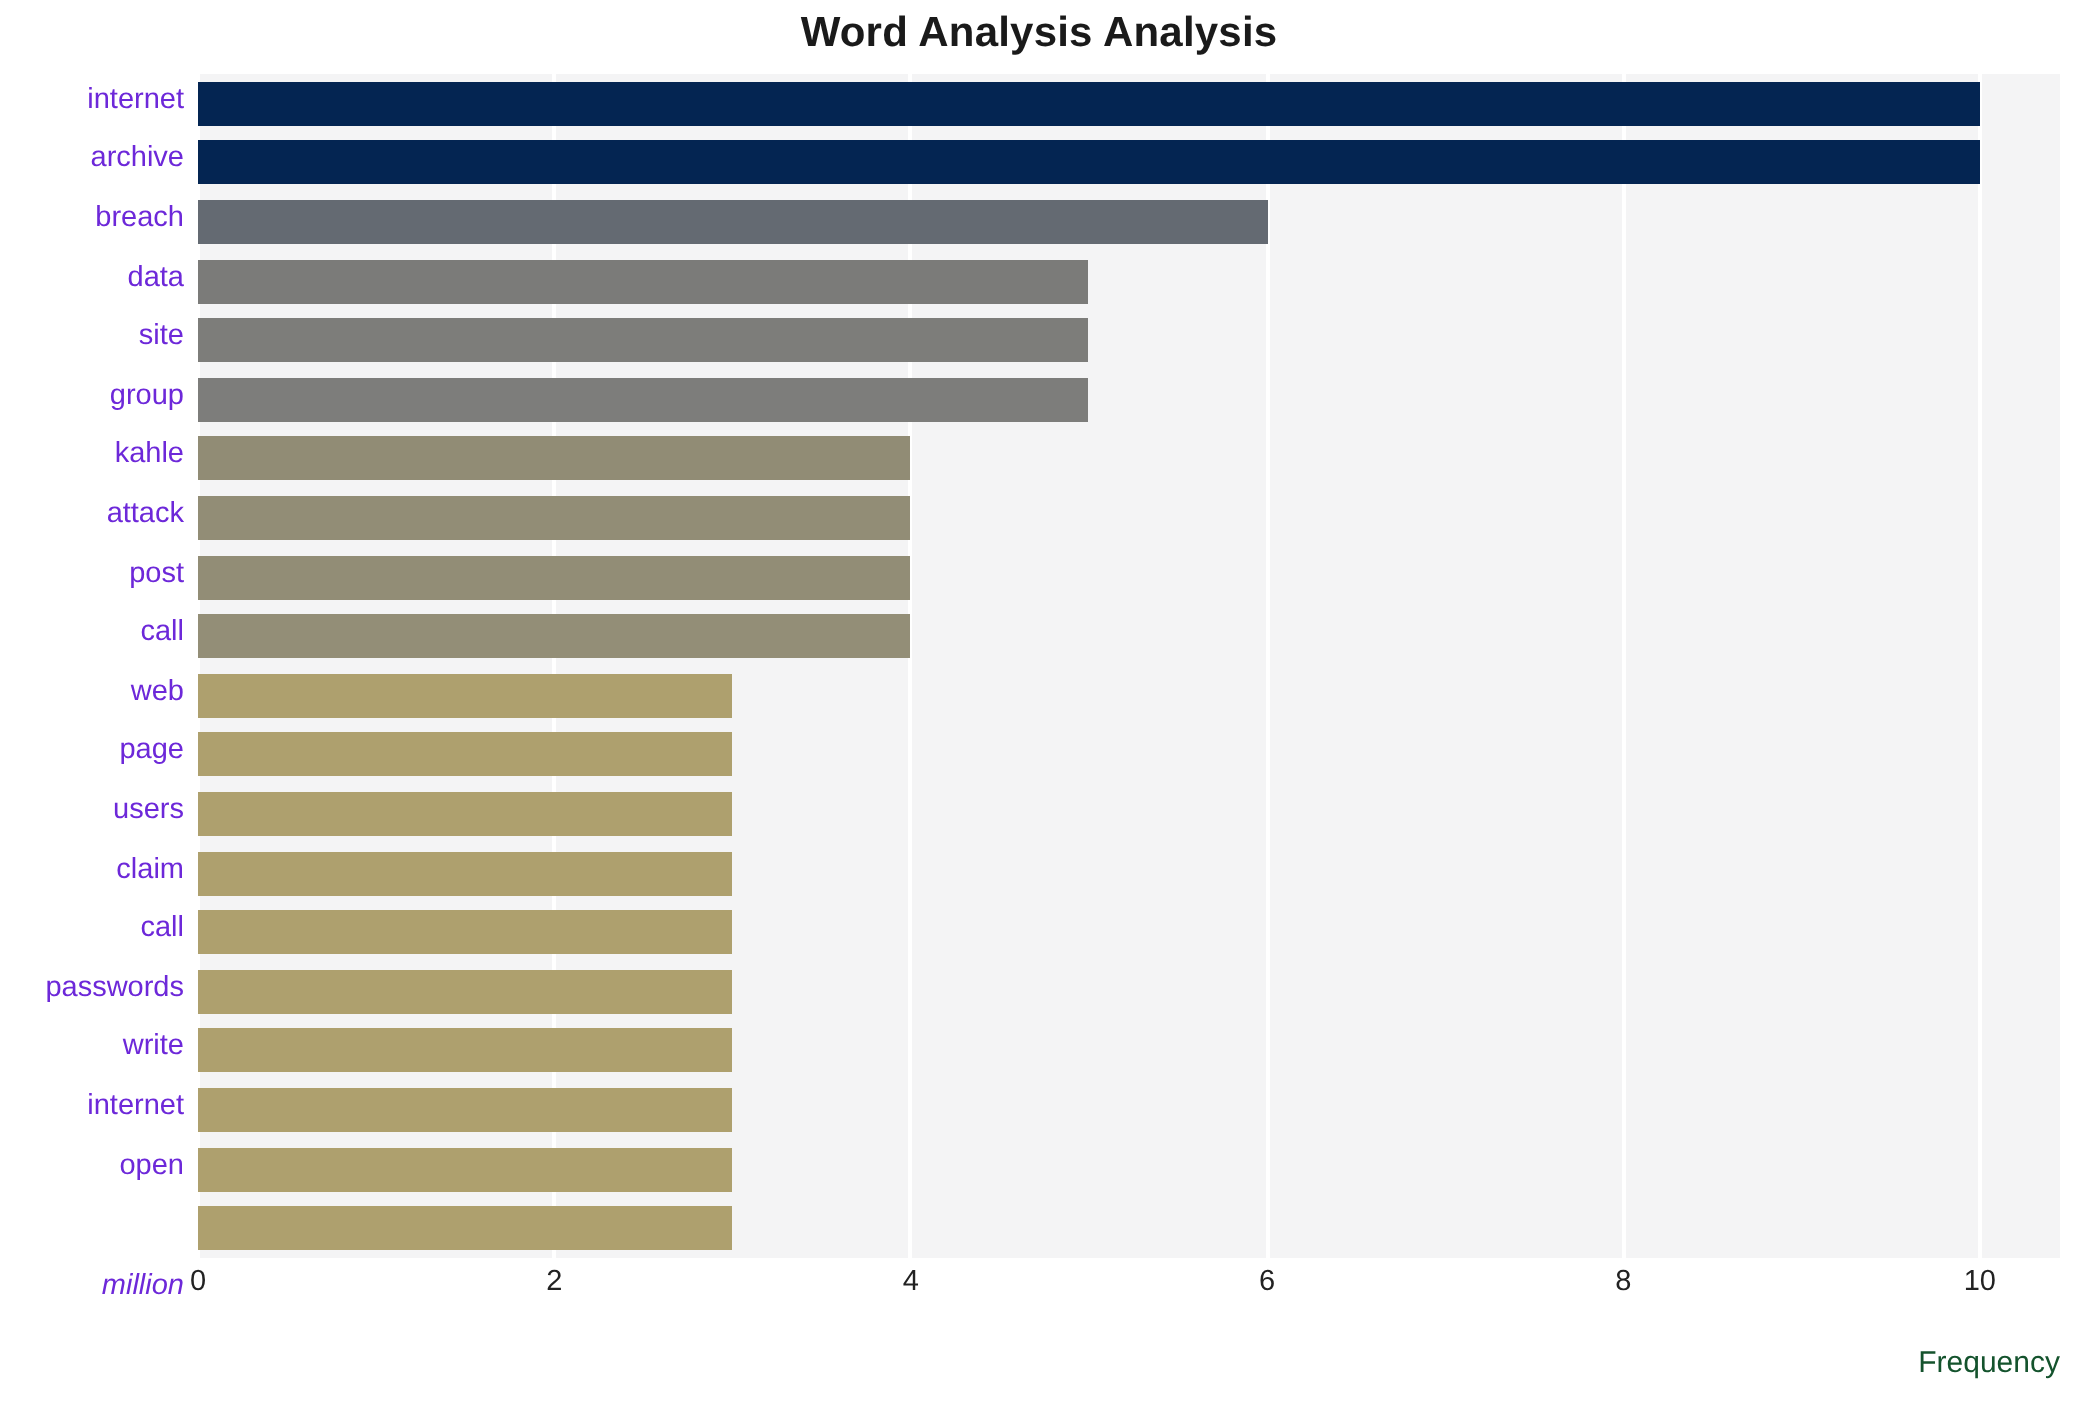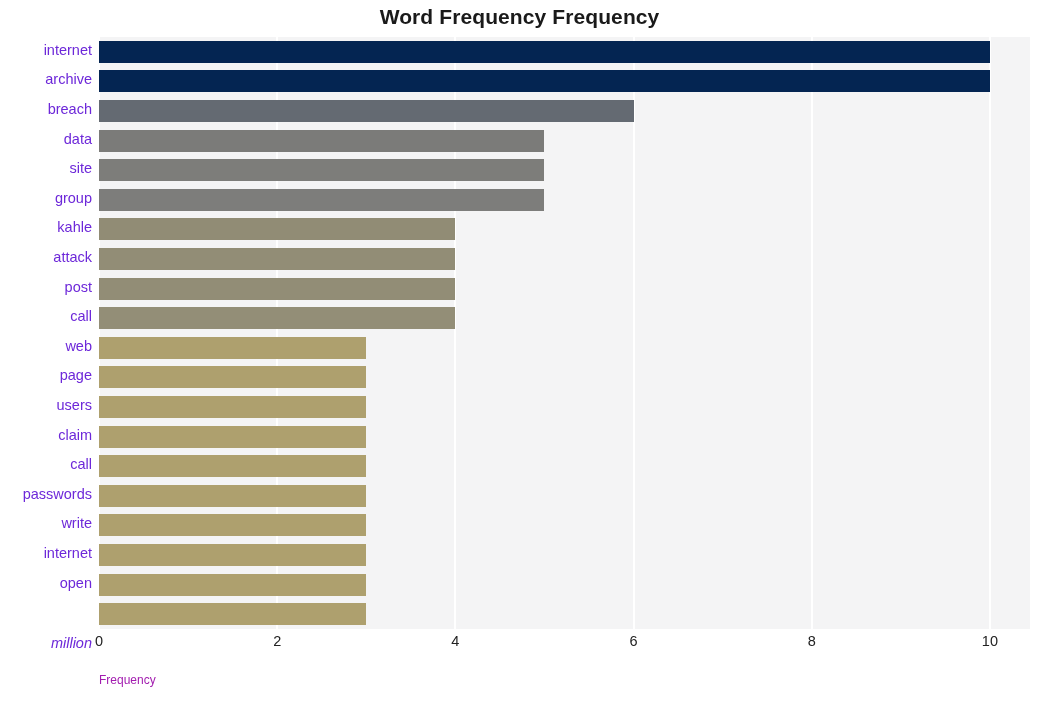--- a/index.html
+++ b/index.html
@@ -104,31 +104,31 @@
     transform: translateX(-50%);
     font-size: 14.5px;
     color: #222222;
   }
 
   #x-axis-title {
     position: absolute;
     left: 99px;
     top: 673px;
     width: 931px;
-    text-align: left;
-    font-size: 12px;
-    color: #a21caf;
+    text-align: right;
+    font-size: 15px;
+    color: #14532d;
   }
 </style>
 </head>
 <body>
 
 <div id="chart-root">
 
-  <div id="chart-title">Word Frequency Frequency</div>
+  <div id="chart-title">Word Analysis Analysis</div>
 
   <div id="plot-area">
     <div id="gridlines-layer">
         <div class="gridline-v" style="left: -1px;"></div>
         <div class="gridline-v" style="left: 177.182px;"></div>
         <div class="gridline-v" style="left: 355.364px;"></div>
         <div class="gridline-v" style="left: 533.545px;"></div>
         <div class="gridline-v" style="left: 711.727px;"></div>
         <div class="gridline-v" style="left: 889.909px;"></div>
       </div>

